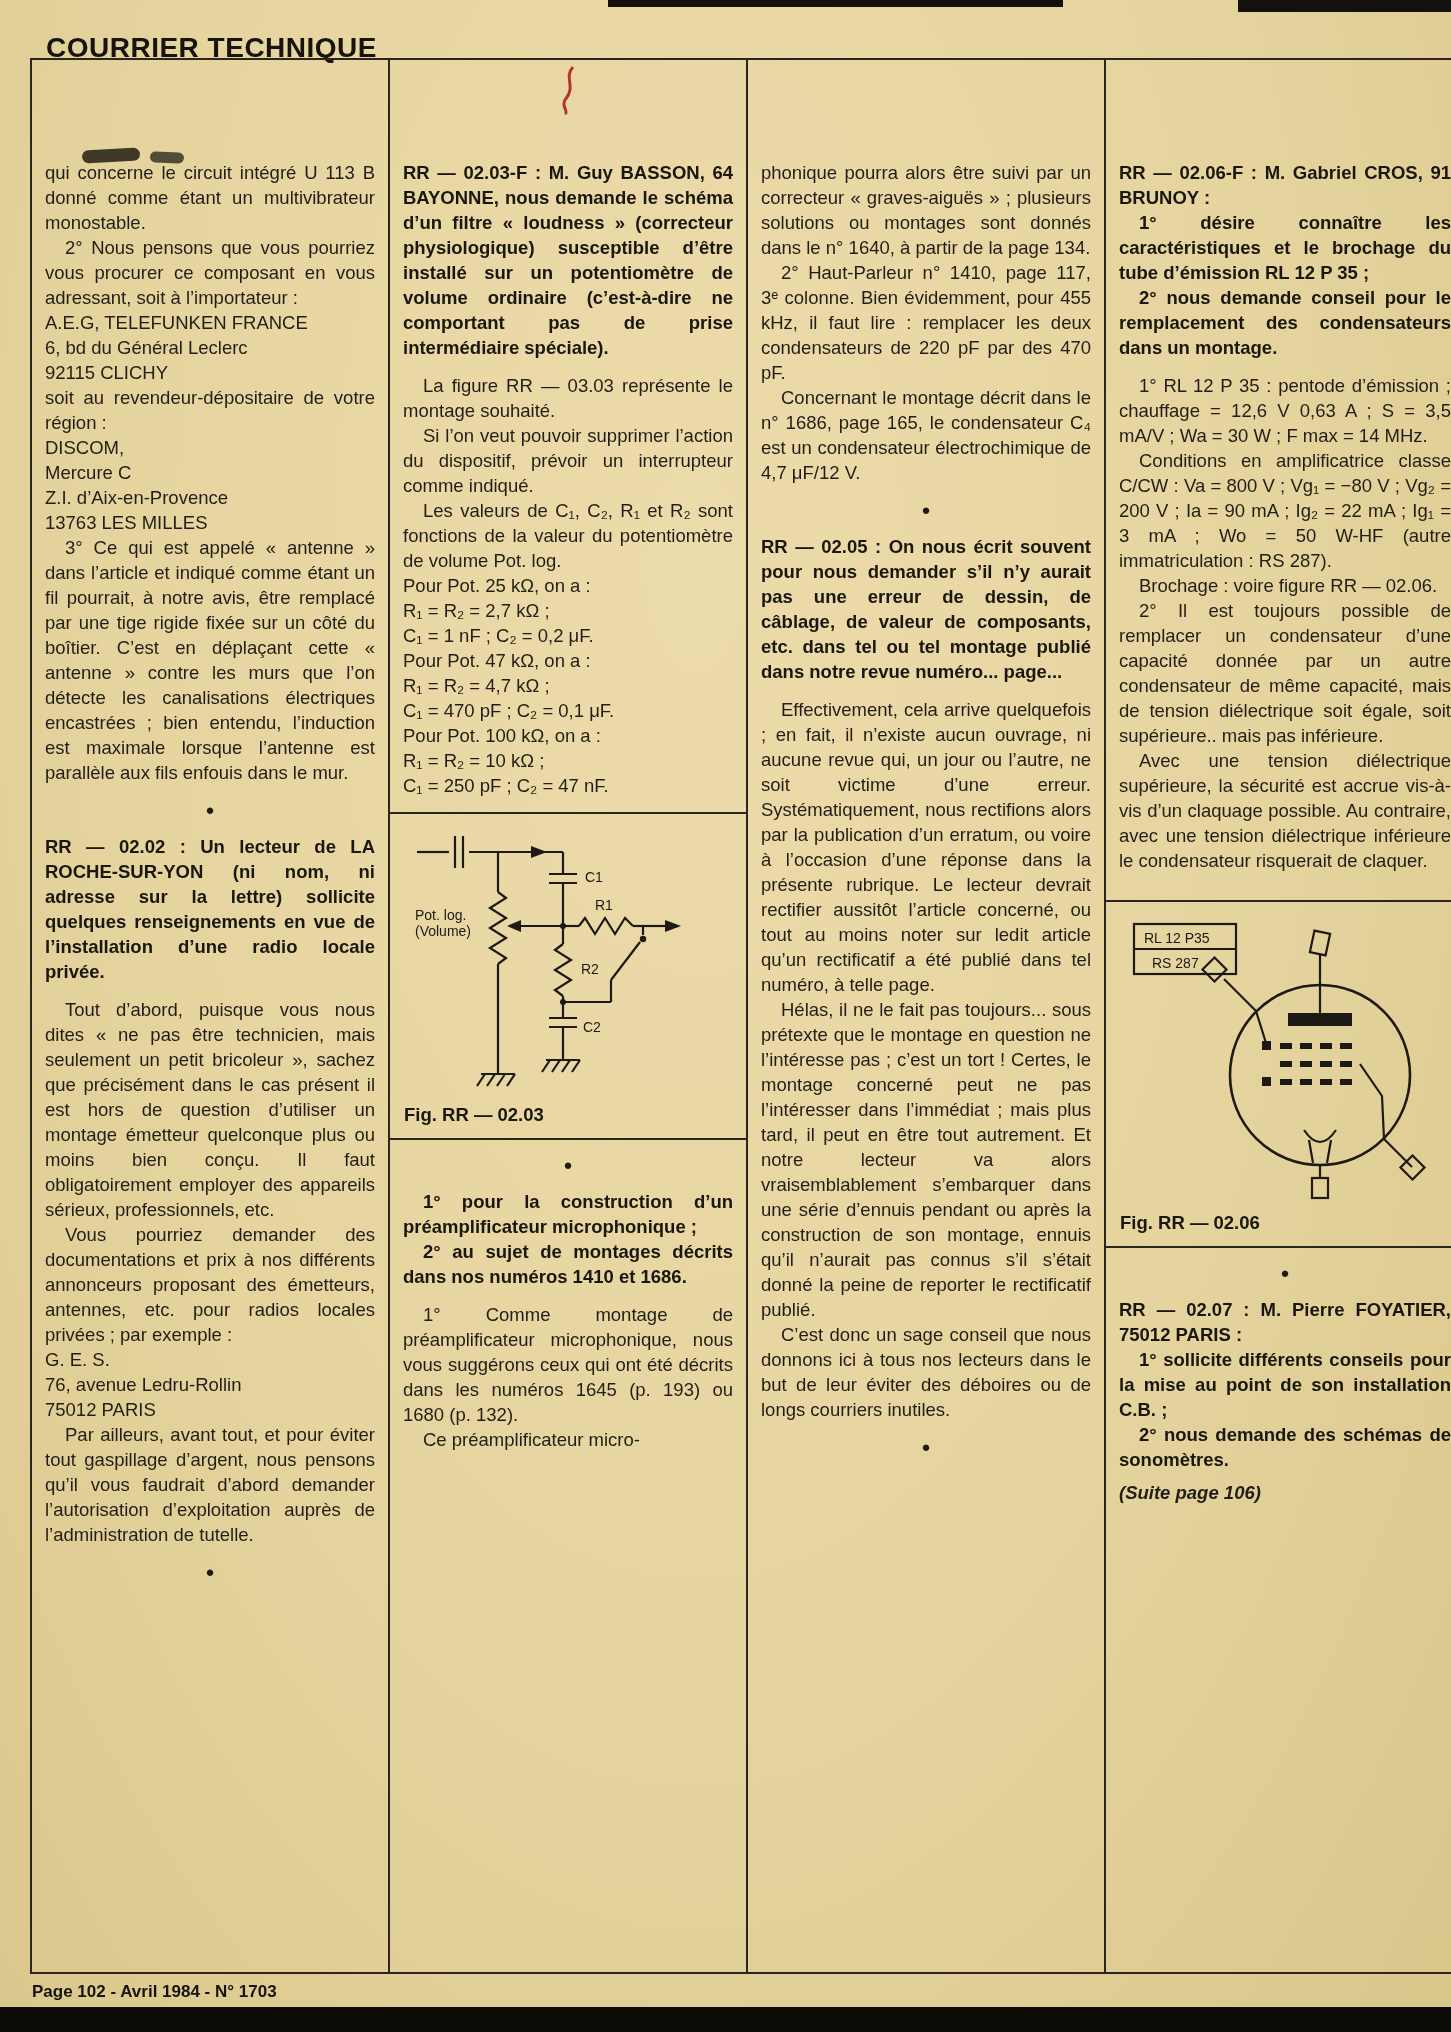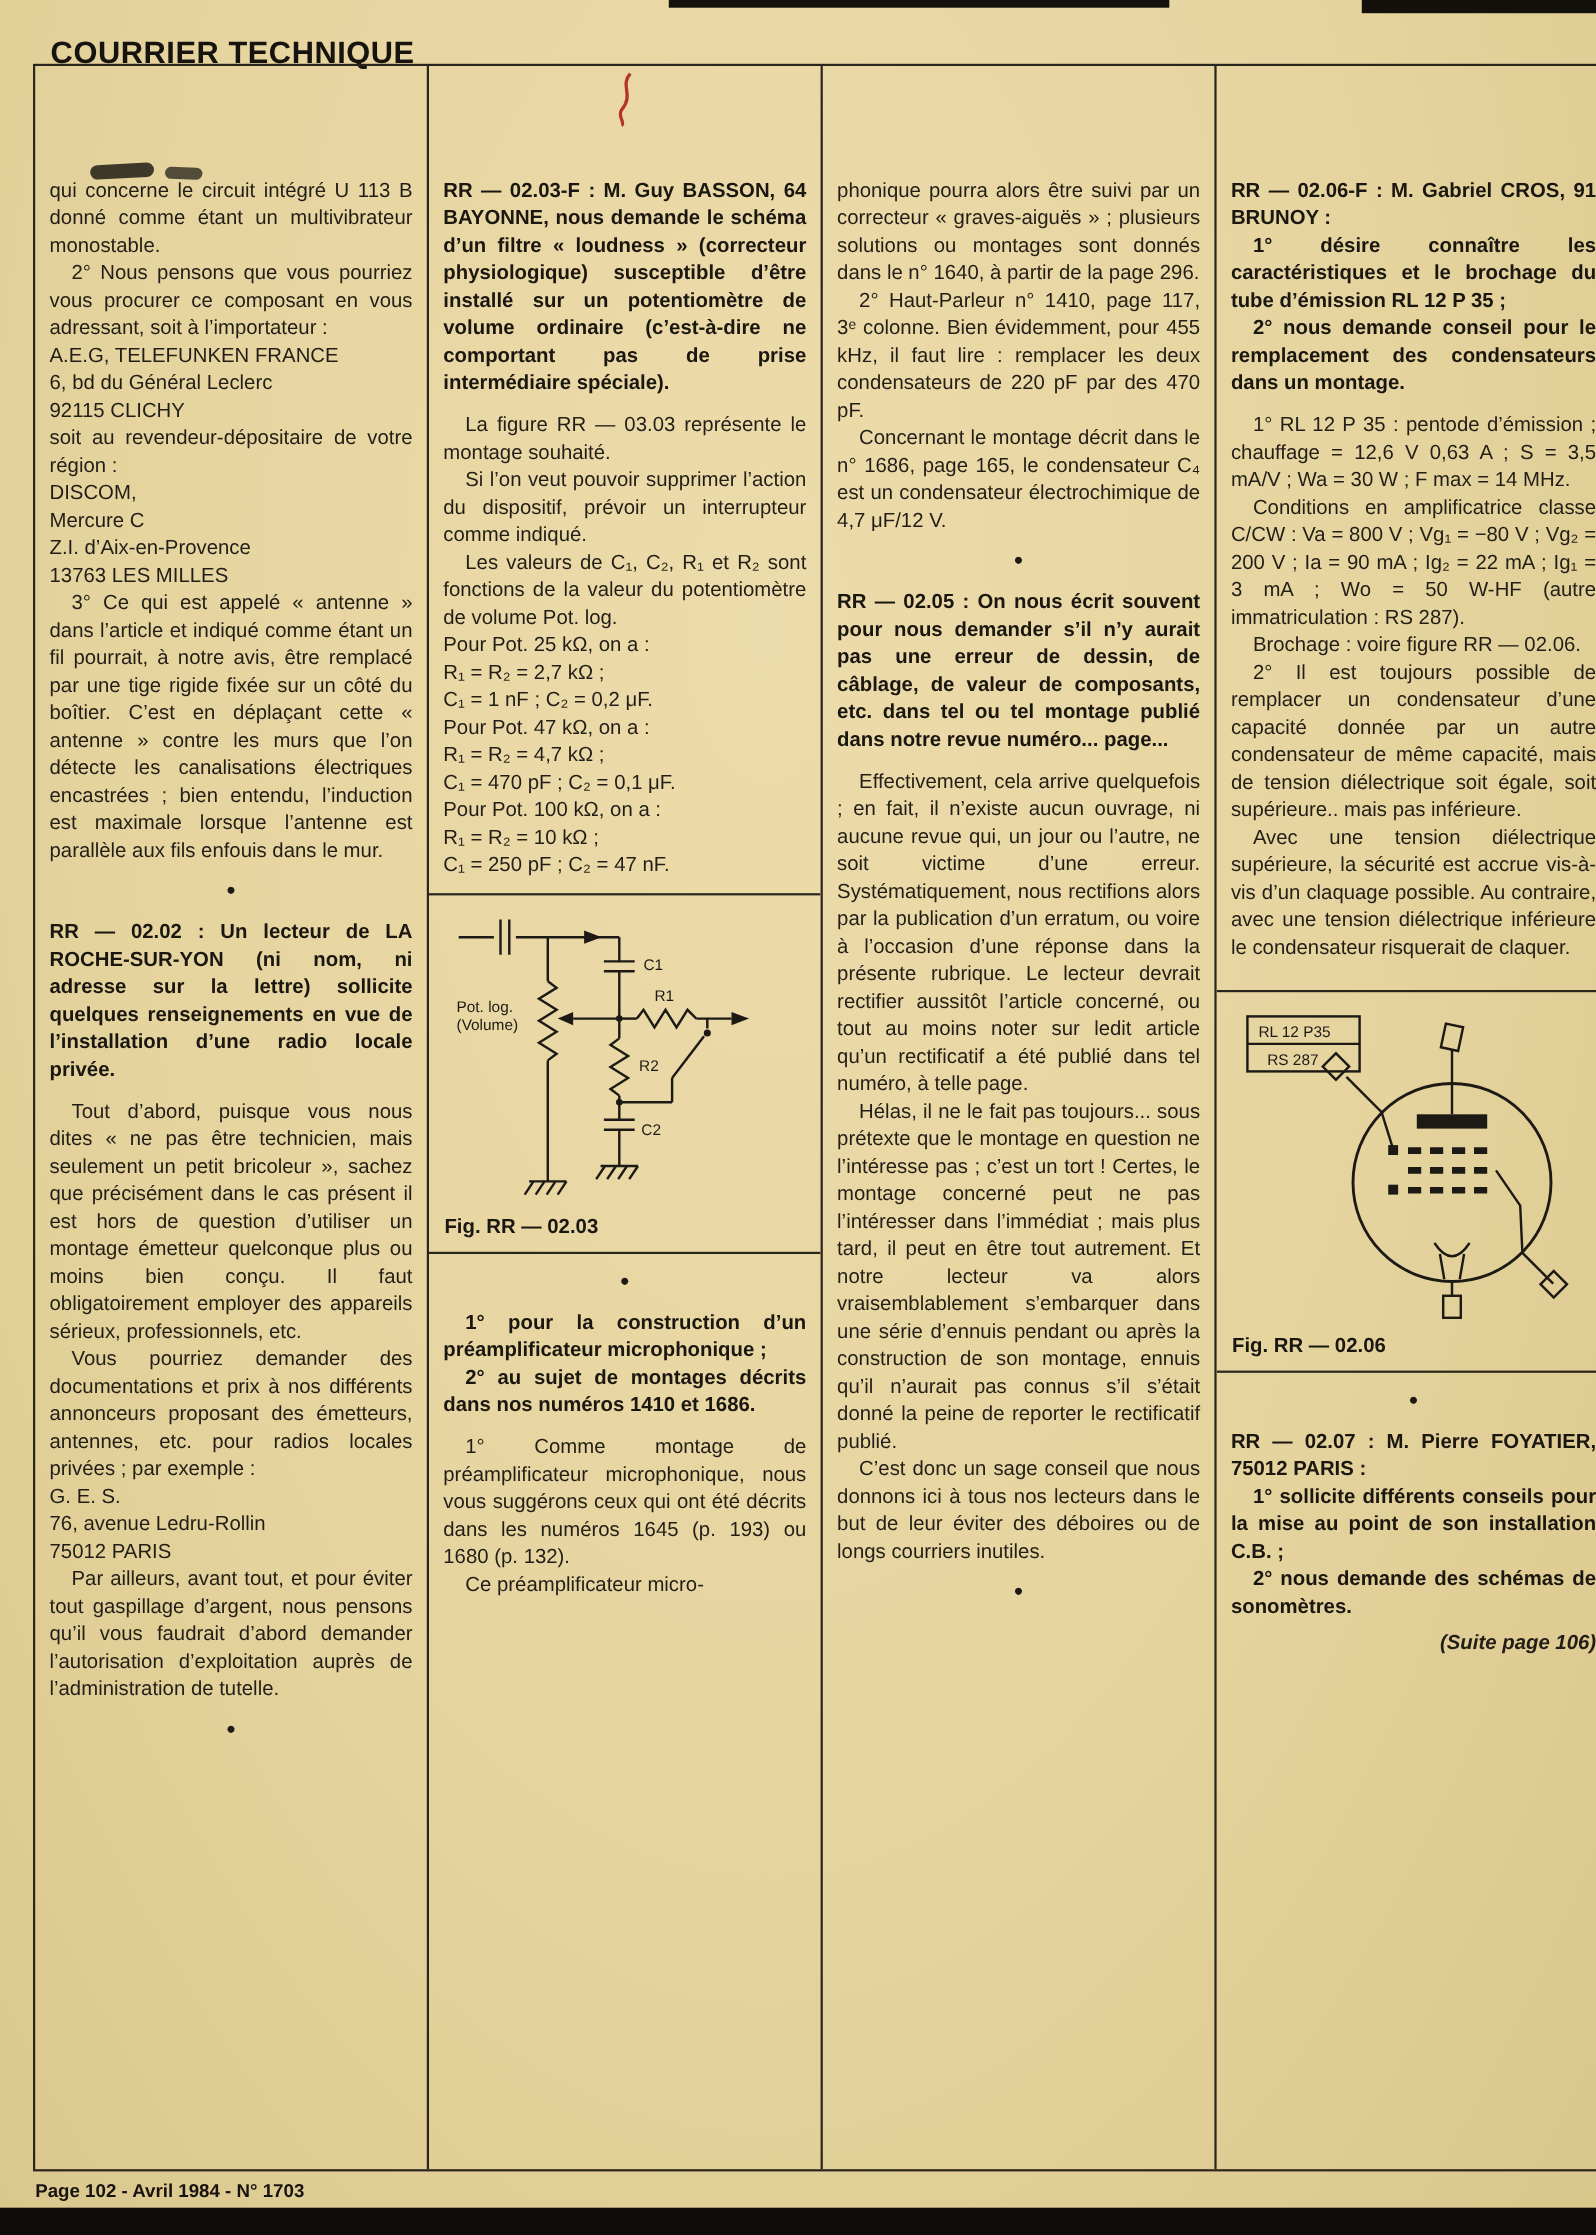--- a/index.html
+++ b/index.html
@@ -27,21 +27,21 @@
     border-right: 2px solid #2a251d;
   }
   .col:last-child { border-right: none; }
   .para {
     font-size: 18.5px; line-height: 25px; text-align: justify;
     margin: 0; hyphens: auto; overflow-wrap: break-word;
   }
   .indent { text-indent: 20px; }
   .heading { font-weight: bold; color: #1a1610; }
   .line { text-align: left; }
-  .note { text-align: right; font-style: italic; font-weight: bold; margin-top: 8px; }
+  .note { text-align: left; font-style: italic; font-weight: bold; margin-top: 8px; }
   .dot-sep { text-align: center; font-size: 15px; margin: 16px 0; color: #1d1a15; }
   .block-gap { height: 13px; }
   .figure-box {
     margin: 14px -13px 10px -13px;
     border-top: 2px solid #2a251d; border-bottom: 2px solid #2a251d;
     padding-top: 8px;
   }
   .figure-box svg { display: block; margin: 0 auto; }
   .fig-caption {
     font-weight: bold; font-size: 18.5px; padding: 4px 14px 12px 14px; color: #1a1610;
@@ -157,21 +157,21 @@
       <div class="fig-caption">Fig. RR — 02.03</div>
     </div>
         <div class="dot-sep">●</div>
         <div class="para heading indent">1° pour la construction d’un préamplificateur microphonique ;</div>
         <div class="para heading indent">2° au sujet de montages décrits dans nos numéros 1410 et 1686.</div>
         <div class="block-gap"></div>
         <div class="para indent">1° Comme montage de préamplificateur microphonique, nous vous suggérons ceux qui ont été décrits dans les numéros 1645 (p. 193) ou 1680 (p. 132).</div>
         <div class="para indent">Ce préamplificateur micro-</div>
       </div>
     <div class="col">
-        <div class="para">phonique pourra alors être suivi par un correcteur « graves-aiguës » ; plusieurs solutions ou montages sont donnés dans le n° 1640, à partir de la page 296.</div>
+        <div class="para">phonique pourra alors être suivi par un correcteur « graves-aiguës » ; plusieurs solutions ou montages sont donnés dans le n° 1640, à partir de la page 134.</div>
         <div class="para indent">2° Haut-Parleur n° 1410, page 117, 3ᵉ colonne. Bien évidemment, pour 455 kHz, il faut lire : remplacer les deux condensateurs de 220 pF par des 470 pF.</div>
         <div class="para indent">Concernant le montage décrit dans le n° 1686, page 165, le condensateur C₄ est un condensateur électrochimique de 4,7 μF/12 V.</div>
         <div class="dot-sep">●</div>
         <div class="para heading">RR — 02.05 : On nous écrit souvent pour nous demander s’il n’y aurait pas une erreur de dessin, de câblage, de valeur de composants, etc. dans tel ou tel montage publié dans notre revue numéro... page...</div>
         <div class="block-gap"></div>
         <div class="para indent">Effectivement, cela arrive quelquefois ; en fait, il n’existe aucun ouvrage, ni aucune revue qui, un jour ou l’autre, ne soit victime d’une erreur. Systématiquement, nous rectifions alors par la publication d’un erratum, ou voire à l’occasion d’une réponse dans la présente rubrique. Le lecteur devrait rectifier aussitôt l’article concerné, ou tout au moins noter sur ledit article qu’un rectificatif a été publié dans tel numéro, à telle page.</div>
         <div class="para indent">Hélas, il ne le fait pas toujours... sous prétexte que le montage en question ne l’intéresse pas ; c’est un tort ! Certes, le montage concerné peut ne pas l’intéresser dans l’immédiat ; mais plus tard, il peut en être tout autrement. Et notre lecteur va alors vraisemblablement s’embarquer dans une série d’ennuis pendant ou après la construction de son montage, ennuis qu’il n’aurait pas connus s’il s’était donné la peine de reporter le rectificatif publié.</div>
         <div class="para indent">C’est donc un sage conseil que nous donnons ici à tous nos lecteurs dans le but de leur éviter des déboires ou de longs courriers inutiles.</div>
         <div class="dot-sep">●</div>
       </div>

